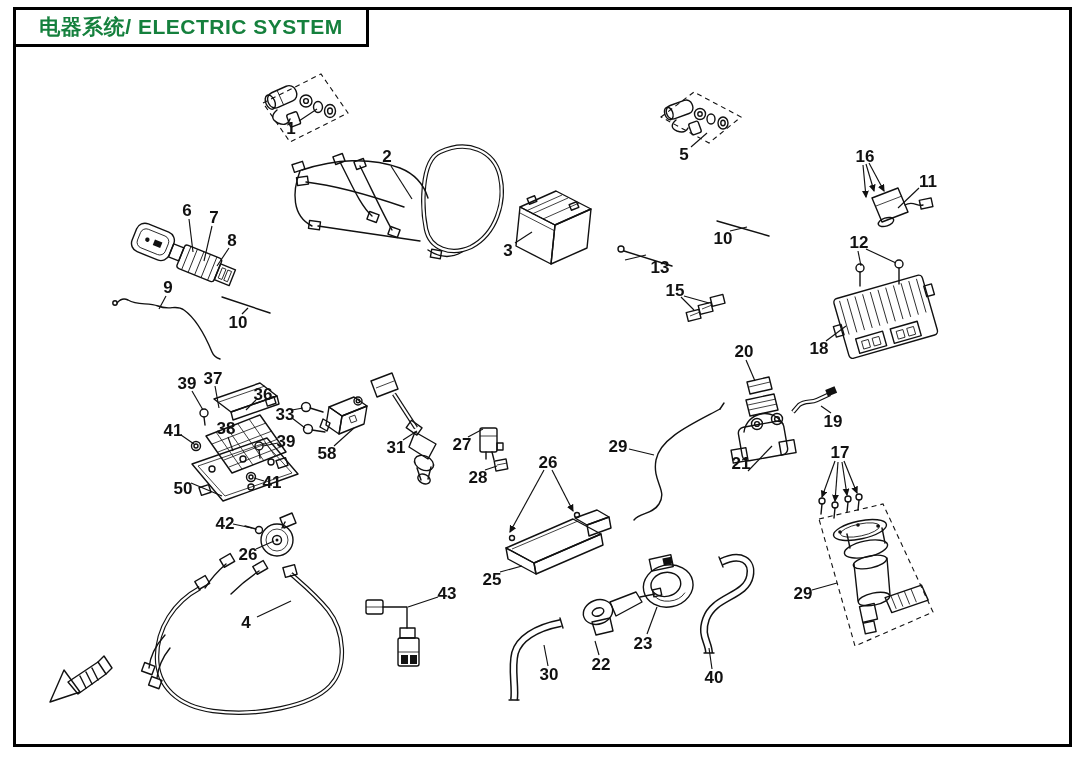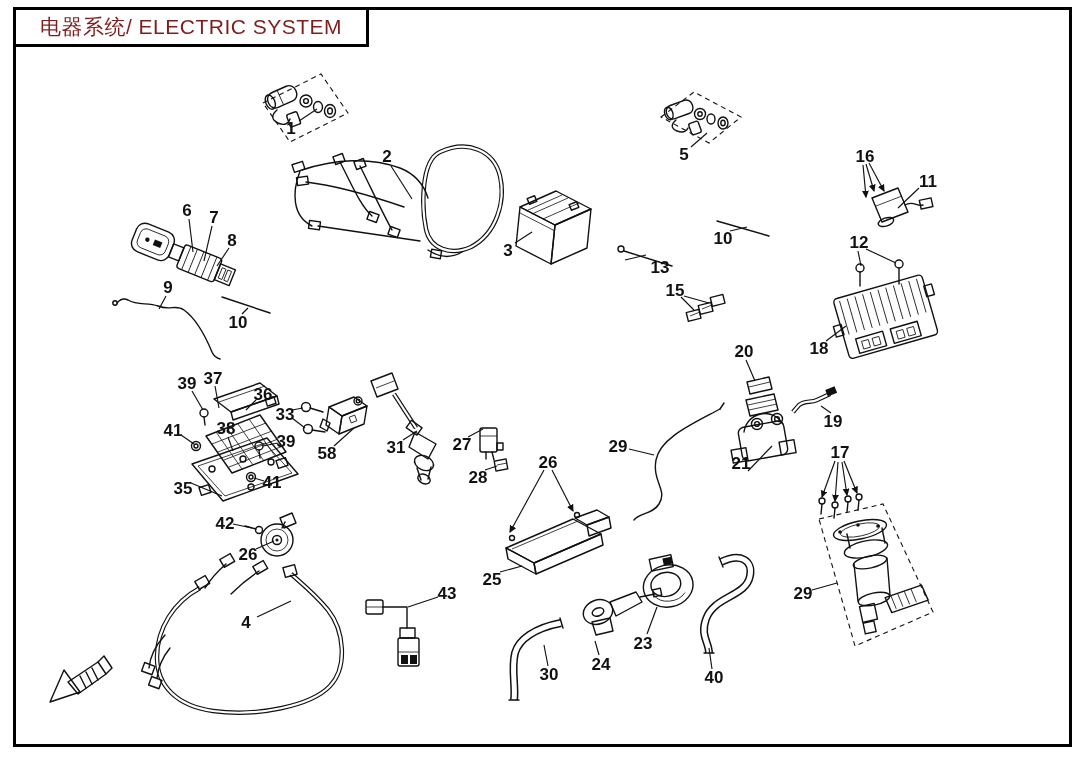--- a/index.html
+++ b/index.html
@@ -8,21 +8,21 @@
     font-family:"Liberation Sans", sans-serif;overflow:hidden;
   }
   #outer-border{
     position:absolute;left:13px;top:7px;width:1059px;height:740px;
     border:3px solid #000;box-sizing:border-box;
   }
   #title-box{
     position:absolute;left:13px;top:7px;width:356px;height:40px;
     border:3px solid #000;box-sizing:border-box;background:#fff;
     display:flex;align-items:center;justify-content:center;
-    font-weight:normal;font-size:21px;color:#7f1d1d;letter-spacing:0.5px;
+    font-weight:bold;font-size:21px;color:#15803d;letter-spacing:0.5px;
     z-index:5;
   }
   #diagram-svg{position:absolute;left:0;top:0;z-index:1;}
   #label-layer{position:absolute;left:0;top:0;width:100%;height:100%;z-index:3;pointer-events:none;}
   .part-label{
     position:absolute;transform:translate(-50%,-50%);
     font-weight:bold;font-size:17px;color:#111;line-height:1;
     font-family:"Liberation Sans", sans-serif;
   }
   
@@ -513,32 +513,32 @@
       <div class="part-label" style="left: 723px; top: 238px;">10</div>
       <div class="part-label" style="left: 675px; top: 290px;">15</div>
       <div class="part-label" style="left: 865px; top: 156px;">16</div>
       <div class="part-label" style="left: 840px; top: 452px;">17</div>
       <div class="part-label" style="left: 819px; top: 348px;">18</div>
       <div class="part-label" style="left: 833px; top: 421px;">19</div>
       <div class="part-label" style="left: 744px; top: 351px;">20</div>
       <div class="part-label" style="left: 741px; top: 463px;">21</div>
       <div class="part-label" style="left: 618px; top: 446px;">29</div>
       <div class="part-label" style="left: 643px; top: 643px;">23</div>
-      <div class="part-label" style="left: 601px; top: 664px;">24</div>
+      <div class="part-label" style="left: 601px; top: 664px;">22</div>
       <div class="part-label" style="left: 492px; top: 579px;">25</div>
       <div class="part-label" style="left: 548px; top: 462px;">26</div>
       <div class="part-label" style="left: 462px; top: 444px;">27</div>
       <div class="part-label" style="left: 478px; top: 477px;">28</div>
       <div class="part-label" style="left: 803px; top: 593px;">29</div>
       <div class="part-label" style="left: 549px; top: 674px;">30</div>
       <div class="part-label" style="left: 396px; top: 447px;">31</div>
       <div class="part-label" style="left: 327px; top: 453px;">58</div>
       <div class="part-label" style="left: 285px; top: 414px;">33</div>
       <div class="part-label" style="left: 248px; top: 554px;">26</div>
-      <div class="part-label" style="left: 183px; top: 488px;">35</div>
+      <div class="part-label" style="left: 183px; top: 488px;">50</div>
       <div class="part-label" style="left: 263px; top: 394px;">36</div>
       <div class="part-label" style="left: 213px; top: 378px;">37</div>
       <div class="part-label" style="left: 226px; top: 428px;">38</div>
       <div class="part-label" style="left: 187px; top: 383px;">39</div>
       <div class="part-label" style="left: 286px; top: 441px;">39</div>
       <div class="part-label" style="left: 714px; top: 677px;">40</div>
       <div class="part-label" style="left: 173px; top: 430px;">41</div>
       <div class="part-label" style="left: 272px; top: 482px;">41</div>
       <div class="part-label" style="left: 225px; top: 523px;">42</div>
       <div class="part-label" style="left: 447px; top: 593px;">43</div>

